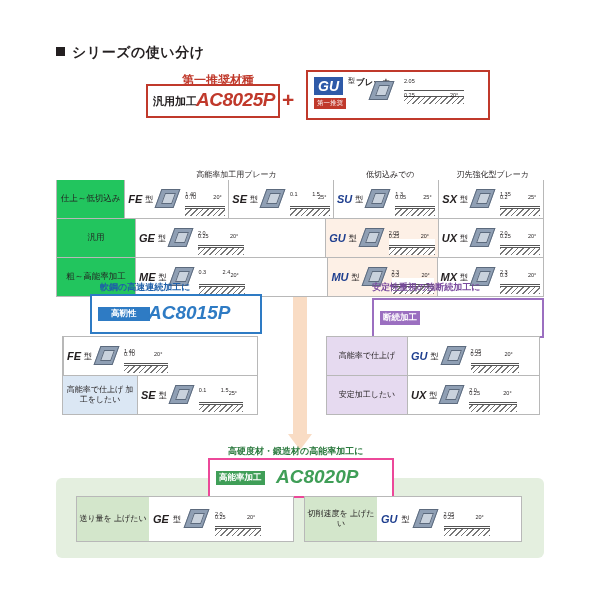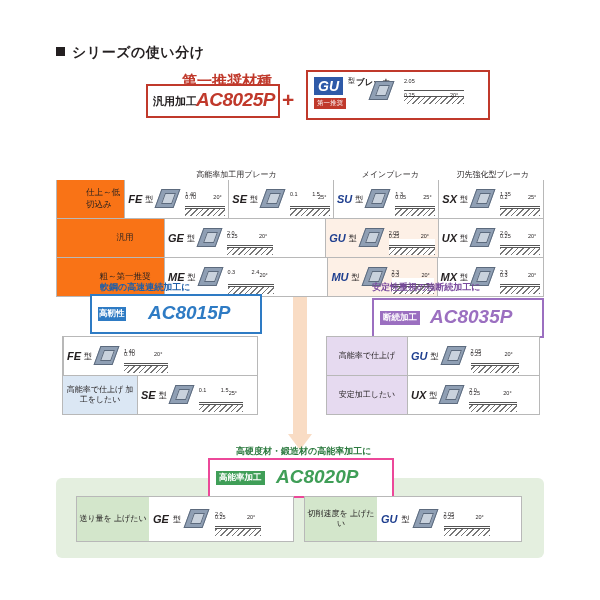--- a/index.html
+++ b/index.html
@@ -15,65 +15,65 @@
   .lbl{font-size:8px;}
   .dia{position:relative;width:26px;height:22px;}
   .dia .d1{position:absolute;left:2px;top:1px;width:17px;height:17px;background:#8f9fb4;transform:skewX(-20deg);border:1px solid #5c6a7d;}
   .dia .d2{position:absolute;left:7px;top:5px;width:9px;height:9px;background:#c9d2dd;transform:skewX(-20deg);border:1px solid #5c6a7d;}
   .sec{position:relative;width:34px;height:20px;background:#fff;}
   .sec .hatch{position:absolute;left:0;right:0;bottom:0;height:7px;background:repeating-linear-gradient(-45deg,#777 0 1px,transparent 1px 4px);border-top:1px solid #555;}
   .sec .top{position:absolute;left:0;right:0;top:6px;height:6px;border-top:1px solid #555;}
   .dimnum{font-size:5.5px;color:#231f20;}
 
   
-  #firstrec-label{left:182px;top:72px;font-size:15px;font-weight:bold;color:#c0392b;}
+  #firstrec-label{left:182px;top:72px;font-size:12px;font-weight:bold;color:#c0392b;}
   #box-ac8025{left:146px;top:84px;width:130px;height:30px;border:2px solid #c0392b;background:#ffffff;}
   #box-ac8025 .tag{position:absolute;left:5px;top:8px;font-size:11px;font-weight:bold;}
   #box-ac8025 .grade{position:absolute;left:48px;top:3px;font-size:19px;font-weight:bold;color:#c0392b;font-style:italic;letter-spacing:-0.5px;}
   #plus{left:282px;top:88px;font-size:21px;font-weight:bold;color:#c0392b;}
 
   #box-gu{left:306px;top:70px;width:180px;height:46px;border:2px solid #c0392b;background:#ffffff;}
   #gu-badge{position:absolute;left:6px;top:5px;background:#2e5aa8;color:#fff;font-size:14px;font-weight:bold;padding:1px 4px;font-style:italic;}
   #gu-sup{position:absolute;left:40px;top:4px;font-size:7px;}
   #gu-breaker{position:absolute;left:48px;top:5px;font-size:8.5px;font-weight:bold;}
   #gu-first{position:absolute;left:6px;top:26px;background:#c0392b;color:#fff;font-size:6.5px;padding:1px 3px;}
 
   
   #matrix{left:56px;top:126px;width:488px;height:126px;margin-top:36px;}
   .mt-head{display:flex;height:18px;align-items:flex-end;}
   .mt-head div{font-size:8px;text-align:center;}
   .mt-row{display:flex;border:1px solid #b8b8b8;border-top:none;}
   .mt-row:first-of-type{border-top:1px solid #b8b8b8;}
-  .rowlab{width:78px;background:#f97316;display:flex;align-items:center;justify-content:center;font-size:8.5px;padding-left:29px;}
+  .rowlab{width:78px;background:#22c55e;display:flex;align-items:center;justify-content:center;font-size:8.5px;}
   .cell{flex:1;border-left:1px solid #b8b8b8;display:flex;align-items:center;padding:2px 3px;gap:3px;min-height:32px;background:#fff;}
   .cell.orange{background:#fdf0e6;}
   .code{font-size:11px;font-weight:bold;font-style:italic;}
   .code.blue{color:#1f3f8f;}
 
   
   #lt-label{left:100px;top:281px;font-size:9px;font-weight:bold;color:#1f5fa8;}
   #box-8015{left:90px;top:294px;width:168px;height:36px;border:2px solid #2e7bc4;background:#ffffff;}
-  #box-8015 .tag{position:absolute;left:6px;top:11px;font-size:8.5px;font-weight:bold;background:#2e7bc4;color:#fff;padding:1px 1px;}
+  #box-8015 .tag{position:absolute;left:6px;top:11px;font-size:8.5px;font-weight:bold;background:#2e7bc4;color:#fff;padding:1px 13px;}
   #box-8015 .grade{position:absolute;left:56px;top:6px;font-size:19px;font-weight:bold;color:#2e7bc4;font-style:italic;}
   #tbl-8015{left:62px;top:336px;width:196px;height:72px;}
   .sm-row{display:flex;border:1px solid #b8b8b8;border-top:none;min-height:34px;}
   .sm-row:first-child{border-top:1px solid #b8b8b8;}
   .sm-lab{width:74px;background:#dbe7f4;display:flex;align-items:center;justify-content:center;font-size:8px;text-align:center;line-height:1.3;}
   .sm-cell{flex:1;border-left:1px solid #b8b8b8;display:flex;align-items:center;gap:3px;padding:2px 3px;background:#fff;}
 
   
   #rt-label{left:372px;top:281px;font-size:9px;font-weight:bold;color:#7a4b9e;}
   #box-8035{left:372px;top:298px;width:168px;height:36px;border:2px solid #9b6fc0;background:#ffffff;}
   #box-8035 .tag{position:absolute;left:6px;top:11px;font-size:8.5px;font-weight:bold;background:#9b6fc0;color:#fff;padding:1px 3px;}
   #box-8035 .grade{position:absolute;left:56px;top:6px;font-size:19px;font-weight:bold;color:#9b6fc0;font-style:italic;}
   #tbl-8035{left:326px;top:336px;width:214px;height:72px;}
   .pm-lab{width:80px;background:#e6daf0;display:flex;align-items:center;justify-content:center;font-size:8px;text-align:center;}
 
   
-  #bt-label{left:236px;top:445px;font-size:9px;font-weight:bold;color:#2c7a3f;}
+  #bt-label{left:228px;top:445px;font-size:9px;font-weight:bold;color:#2c7a3f;}
   #box-8020{left:208px;top:458px;width:182px;height:36px;border:2px solid #ec4899;background:#ffffff;}
   #box-8020 .tag{position:absolute;left:6px;top:11px;font-size:8.5px;font-weight:bold;background:#3f9e57;color:#fff;padding:1px 3px;}
   #box-8020 .grade{position:absolute;left:66px;top:6px;font-size:19px;font-weight:bold;color:#3f9e57;font-style:italic;}
   #panel-bottom{left:56px;top:478px;width:488px;height:80px;background:#e4efdf;border-radius:6px;}
   #tbl-8020{left:76px;top:496px;width:446px;height:46px;display:flex;gap:10px;}
   .bt-lab{width:72px;background:#d3e6cb;display:flex;align-items:center;justify-content:center;font-size:8px;text-align:center;line-height:1.3;border:1px solid #b8b8b8;}
   .bt-cell{flex:1;border:1px solid #b8b8b8;border-left:none;display:flex;align-items:center;gap:4px;padding:2px 4px;background:#fff;}
   .bt-group{display:flex;flex:1;}
 </style>
 </head>
@@ -122,21 +122,21 @@
         </div>
       <div class="dimnum" style="position:absolute;left:0;top:14px;">0.25</div>
       <div class="dimnum" style="position:absolute;left:46px;top:14px;">20°</div>
     </div>
   </div>
 
   <div class="abs" id="matrix">
     <div class="mt-head">
       <div style="width:78px;"></div>
       <div style="flex:2;">高能率加工用ブレーカ</div>
-      <div style="flex:1;">メインブレーカ</div>
+      <div style="flex:1;">低切込みでの</div>
       <div style="flex:1;">刃先強化型ブレーカ</div>
     </div>
 
     <div class="mt-row">
       <div class="rowlab">仕上～低切込み</div>
       <div class="cell">
         <span class="code">FE</span>
         <span class="lbl">型</span>
         <span class="dia">
             <span class="d1"></span>
@@ -254,21 +254,21 @@
               <span class="top"></span>
               <span class="hatch"></span>
             </span>
           <span class="dimnum" style="position:absolute;left:0;top:12px;">0.25</span>
           <span class="dimnum" style="position:absolute;left:28px;top:12px;">20°</span>
         </span>
       </div>
     </div>
 
     <div class="mt-row">
-      <div class="rowlab">粗～第一推奨</div>
+      <div class="rowlab">粗～高能率加工</div>
       <div class="cell" style="flex:2;">
         <span class="code">ME</span>
         <span class="lbl">型</span>
         <span class="dia">
             <span class="d1"></span>
             <span class="d2"></span>
           </span>
         <span style="position:relative;">
           <span class="dimnum">0.3</span>
           <span class="dimnum" style="margin-left:12px;">2.4</span>
@@ -361,21 +361,20 @@
             </span>
           <span class="dimnum" style="position:absolute;left:30px;top:12px;">25°</span>
         </span>
       </div>
     </div>
   </div>
 
   <div class="abs" id="rt-label">安定性重視の強断続加工に</div>
   <div class="abs" id="box-8035">
     <div class="tag">断続加工</div>
-    <div class="grade">AC8035P</div>
   </div>
 
   <div class="abs" id="tbl-8035">
     <div class="sm-row">
       <div class="sm-lab pm-lab">高能率で仕上げ</div>
       <div class="sm-cell">
         <span class="code blue">GU</span>
         <span class="lbl">型</span>
         <span class="dia">
             <span class="d1"></span>

